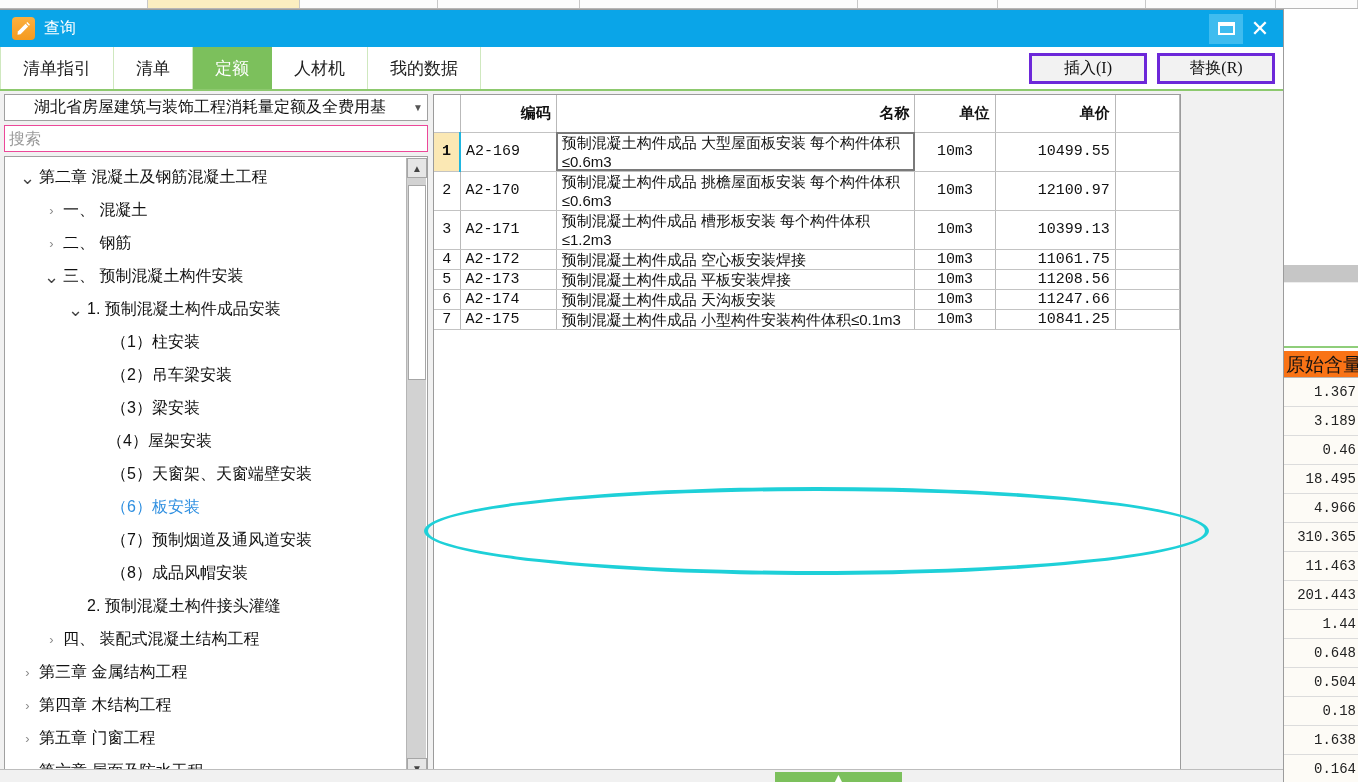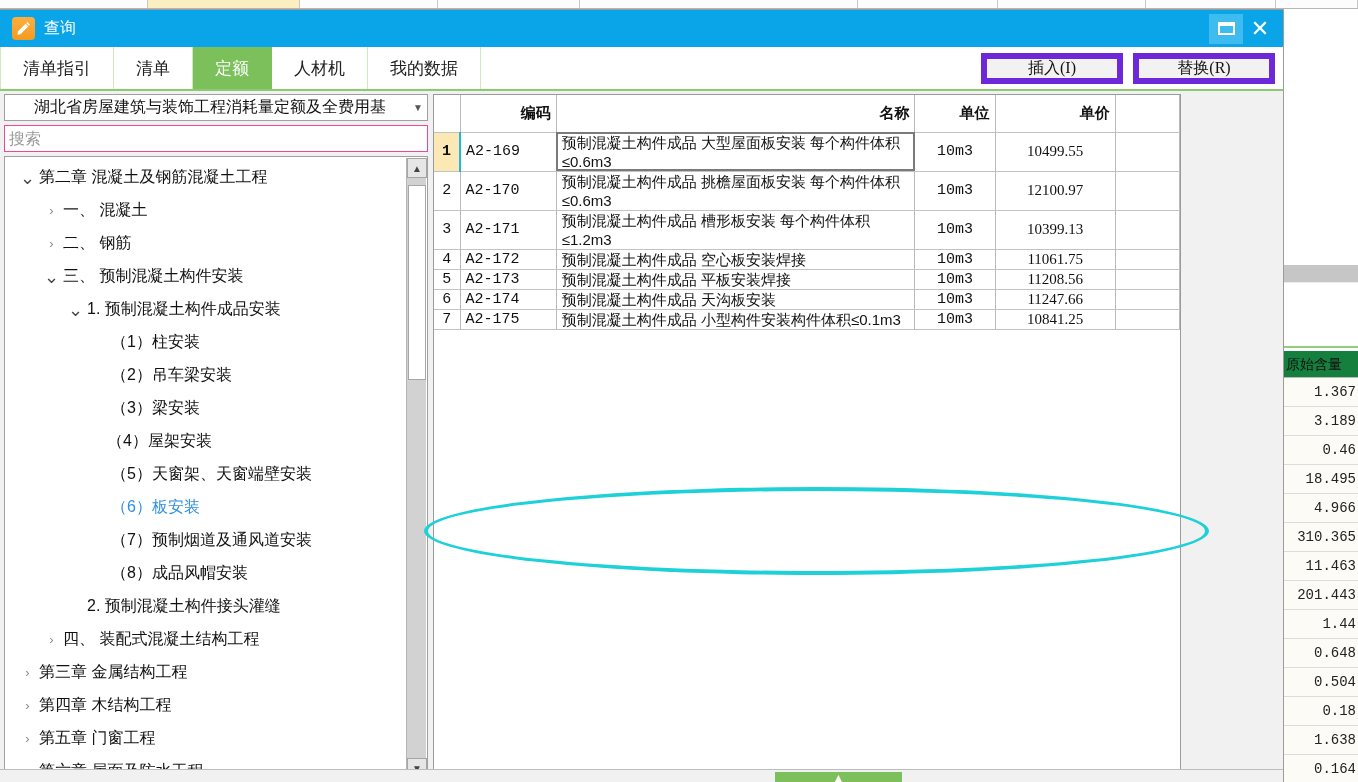--- a/index.html
+++ b/index.html
@@ -29,22 +29,22 @@
   .bg-grayband {
     position:absolute; left:1284px; top:265px; width:74px; height:18px;
     background:#c6c6c6; border-bottom:1px solid #ededed;
   }
   .bg-greenline {
     position:absolute; left:1284px; top:346px; width:74px; height:2px;
     background:#8fce7a;
   }
   .bg-col-header {
     position:absolute; left:1284px; top:351px; width:74px; height:27px;
-    background:#15803d; border-bottom:1px solid #b9b9b9;
-    font-size:14px; color:#111; line-height:27px; padding-left:2px;
+    background:#f97316; border-bottom:1px solid #b9b9b9;
+    font-size:19px; color:#111; line-height:27px; padding-left:2px;
     white-space:nowrap; overflow:hidden;
   }
   .bg-col-list { position:absolute; left:1284px; top:378px; width:74px; height:404px; }
   .bg-col-row {
     height:29px; line-height:29px; border-bottom:1px solid #dcdcdc;
     background:#fdfbf6; text-align:right; padding-right:2px;
     font-size:14px; color:#222; font-family:"Liberation Mono","DejaVu Sans Mono",monospace;
     white-space:nowrap; overflow:hidden;
   }
 
@@ -82,21 +82,21 @@
   }
   .tab {
     min-width:0; padding:0 22px; display:flex; align-items:center; justify-content:center;
     font-size:17px; color:#222; background:#ffffff;
     border-right:1px solid #cfe8bf; cursor:pointer;
   }
   .tab:first-child { border-left:1px solid #cfe8bf; }
   .tab.active { background:#7cc05c; color:#ffffff; border-right-color:#7cc05c; }
   .actions { position:absolute; right:8px; top:6px; display:flex; gap:10px; }
   .act-btn {
-    width:142px; height:31px; background:#f2f2f2; border:6px solid #6d28d9;
+    width:118px; height:31px; background:#f2f2f2; border:3px solid #6d28d9;
     font-size:16px; color:#111; display:flex; align-items:center; justify-content:center;
     font-family:"Liberation Serif","DejaVu Serif",serif; cursor:pointer;
   }
 
   
   .dlg-body { position:relative; height:692px; background:#f1f1f1; }
 
   
   .leftpane { position:absolute; left:0; top:0; width:431px; height:692px; background:#f1f1f1; }
   .combo {
@@ -175,21 +175,21 @@
     color:#111; text-align:left; padding-left:5px;
   }
   tr.selrow td.c-code { border-left:2px solid #1fb6e0; }
   td.c-name { font-size:16px; line-height:19px; padding:4px 5px; }
   tr.selrow td.c-name { outline:2px solid #7a7a7a; outline-offset:-2px; }
   td.c-unit {
     text-align:center; font-family:"Liberation Mono","DejaVu Sans Mono",monospace;
     font-size:14px;
   }
   td.c-price {
-    text-align:center; font-family:Liberation Serif, serif;
+    text-align:right; font-family:Liberation Mono, monospace;
     font-size:15px; padding-right:6px;
   }
   .col-idx   { width:26px; }
   .col-code  { width:96px; }
   .col-name  { width:358px; }
   .col-unit  { width:80px; }
   .col-price { width:120px; }
   .col-extra { width:64px; }
 
   

